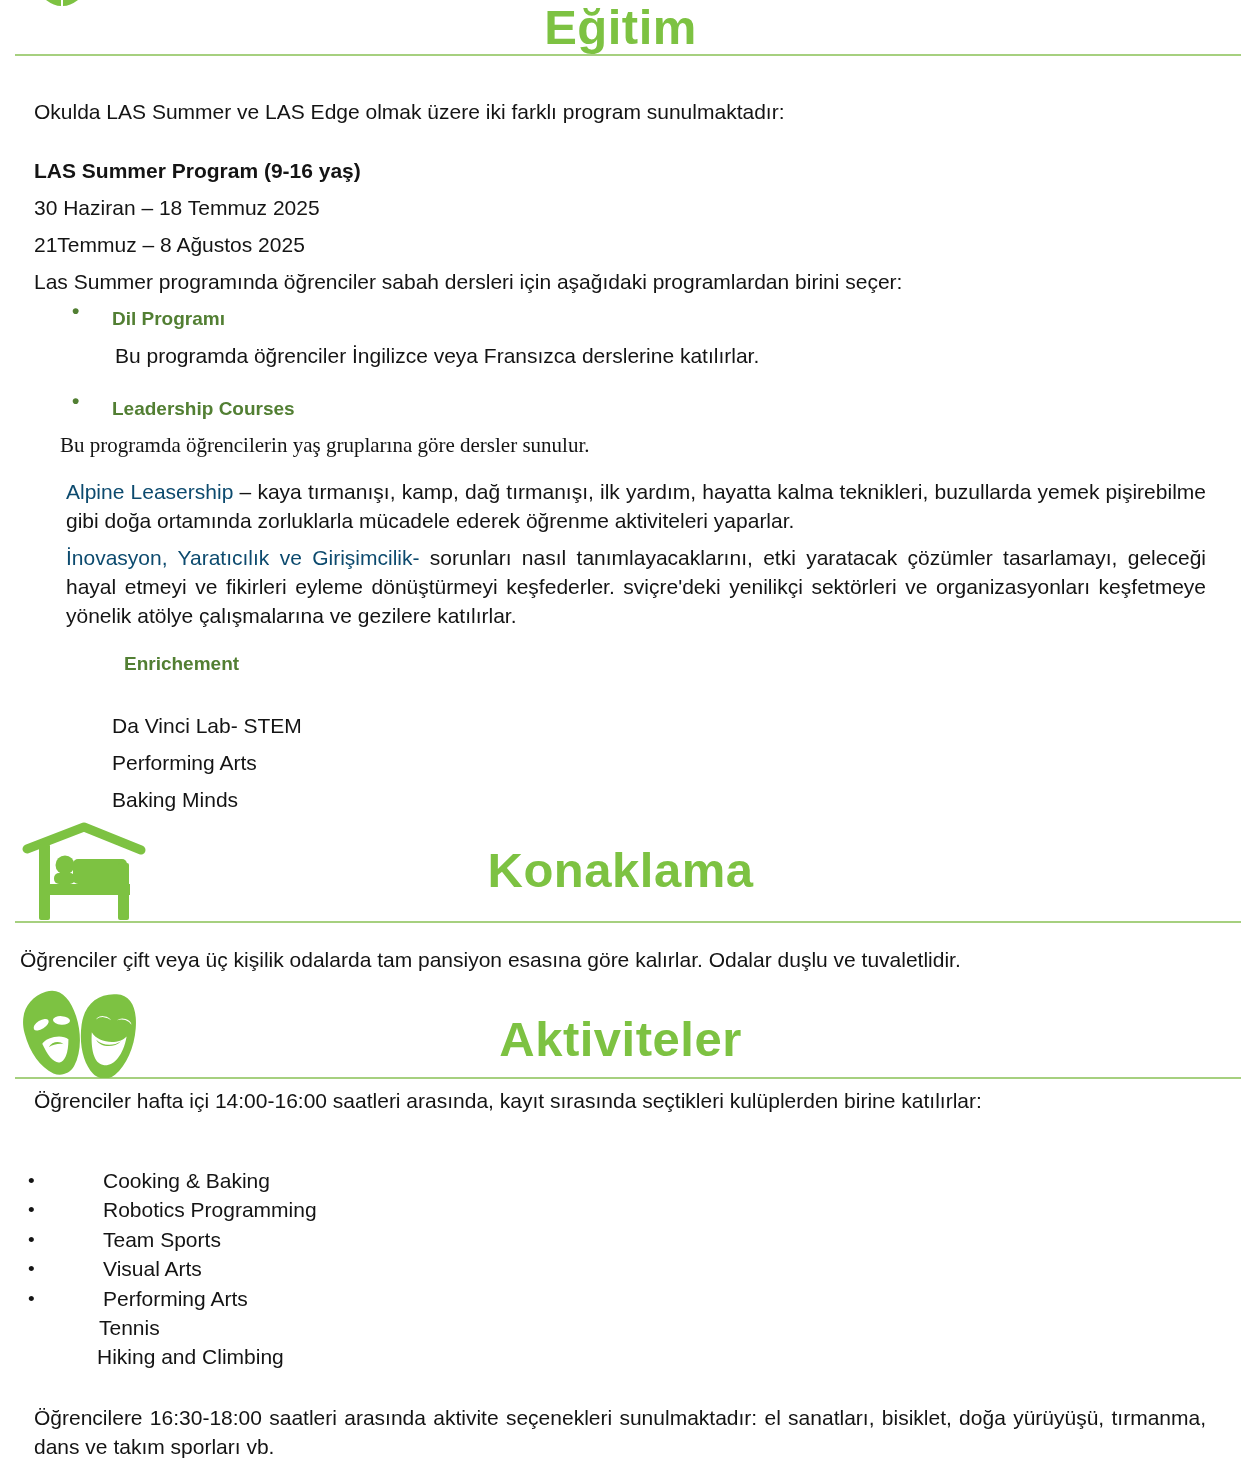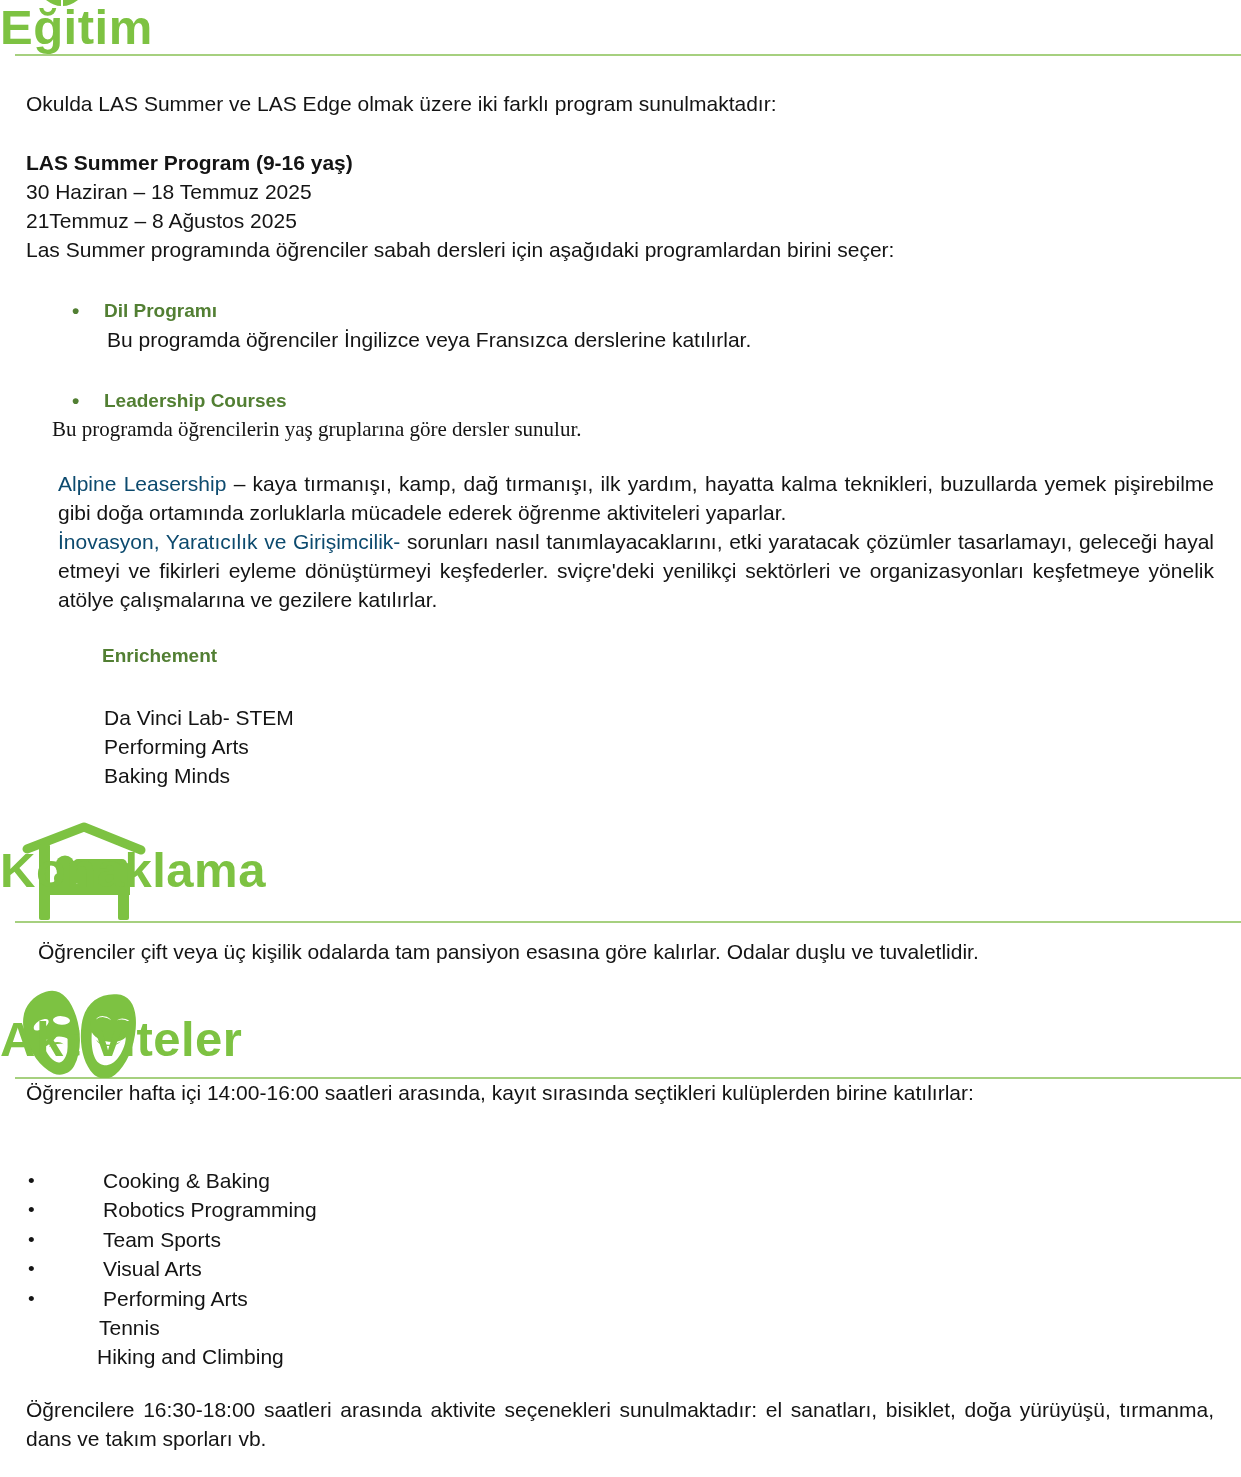--- a/index.html
+++ b/index.html
@@ -9,30 +9,30 @@
     height:1477px;
     background:#ffffff;
     overflow:hidden;
     font-family:"Liberation Sans","DejaVu Sans",sans-serif;
     color:#141414;
   }
   .abs{position:absolute;}
   .body-text{font-size:21px;line-height:29px;color:#141414;}
   .bold{font-weight:bold;}
   .section-title{
-    left:0;right:0;
+    left:0;right:0;text-align:center;
     font-size:49px;font-weight:bold;line-height:1.05;
     color:#7dc242;letter-spacing:0.5px;
   }
   .rule{height:2px;background:#a6d07f;left:15px;right:0;}
   .subhead{color:#527f33;font-weight:bold;font-size:19px;line-height:29px;}
   .red{color:#0c4a6e;}
   .italic{font-style:italic;}
   .justify{text-align:justify;}
-  p{margin:0;}
+  p{margin:8px;}
   .li-bullet{position:absolute;left:72px;top:0;color:#527f33;font-weight:bold;}
   .li-body{padding-left:104px;}
   .club-row{position:relative;height:29.4px;line-height:29.4px;font-size:21px;}
   .club-bullet{position:absolute;left:28px;font-size:19px;color:#141414;}
   .club-label{margin-left:103px;display:inline-block;}
   .club-label-nb1{margin-left:99px;display:inline-block;}
   .club-label-nb2{margin-left:97px;display:inline-block;}
   svg{display:block;}
 </style>
 </head>
@@ -69,21 +69,21 @@
     <span class="li-bullet">•</span>
     <p class="li-body subhead">Leadership Courses</p>
     <p class="li-body" style="padding-left:52px;font-family:Liberation Serif, serif;">Bu programda öğrencilerin yaş gruplarına göre dersler sunulur.</p>
   </div>
 
   <div class="abs body-text justify" style="left:58px;top:469px;right:27px;">
     <p><span class="red">Alpine Leasership</span> <span>– kaya tırmanışı, kamp, dağ tırmanışı, ilk yardım, hayatta kalma teknikleri, buzullarda yemek pişirebilme gibi doğa ortamında zorluklarla mücadele ederek öğrenme aktiviteleri yaparlar.</span></p>
     <p><span class="red">İnovasyon, Yaratıcılık ve Girişimcilik-</span> <span>sorunları nasıl tanımlayacaklarını, etki yaratacak çözümler tasarlamayı, geleceği hayal etmeyi ve fikirleri eyleme dönüştürmeyi keşfederler. sviçre'deki yenilikçi sektörleri ve organizasyonları keşfetmeye yönelik atölye çalışmalarına ve gezilere katılırlar.</span></p>
   </div>
 
-  <p class="abs subhead" style="left:102px;top:641px;">Enrichement</p>
+  <p class="abs subhead" style="left:116px;top:641px;">Enrichement</p>
 
   <div class="abs body-text" style="left:104px;top:703px;">
     <p>Da Vinci Lab- STEM</p>
     <p>Performing Arts</p>
     <p>Baking Minds</p>
   </div>
 
   <span class="abs" style="left:20px;top:822px;">
     <svg width="128" height="98" viewBox="0 0 128 98" fill="#7dc242">
       <path d="M7 27 L64 5 L121 28" fill="none" stroke="#7dc242" stroke-width="9" stroke-linecap="round" stroke-linejoin="round"></path>
@@ -92,21 +92,21 @@
       <rect x="34" y="51" width="21" height="11" rx="5"></rect>
       <rect x="53" y="37" width="54" height="25" rx="5"></rect>
       <rect x="19" y="62" width="91" height="11"></rect>
       <rect x="98" y="41" width="11" height="57" rx="2"></rect>
     </svg>
   </span>
 
   <div class="abs section-title" style="top:845px;">Konaklama</div>
   <div class="abs rule" style="top:921px;"></div>
 
-  <p class="abs body-text" style="left:38px;top:937px;right:27px;">Öğrenciler çift veya üç kişilik odalarda tam pansiyon esasına göre kalırlar. Odalar duşlu ve tuvaletlidir.</p>
+  <p class="abs body-text" style="left:12px;top:937px;right:27px;">Öğrenciler çift veya üç kişilik odalarda tam pansiyon esasına göre kalırlar. Odalar duşlu ve tuvaletlidir.</p>
 
   <div class="abs rule" style="top:1077px;"></div>
 
   <span class="abs" style="left:12px;top:988px;">
     <svg width="142" height="90" viewBox="0 0 150 95">
       <g transform="rotate(-12 45 48)">
         <path d="M45 3 C26 5 13 19 14 41 C15 63 23 80 35 89 C42 94 52 93 58 86 C68 74 73 55 71 35 C69 14 60 1 45 3 Z" fill="#7dc242"></path>
         <ellipse cx="33" cy="36" rx="9" ry="4.5" fill="#ffffff" transform="rotate(-20 33 36)"></ellipse>
         <ellipse cx="55" cy="36" rx="9" ry="4.5" fill="#ffffff" transform="rotate(16 55 36)"></ellipse>
         <path d="M30 56 C36 50 52 50 58 57 C55 72 49 79 44 79 C38 79 33 70 30 56 Z" fill="#ffffff"></path>

